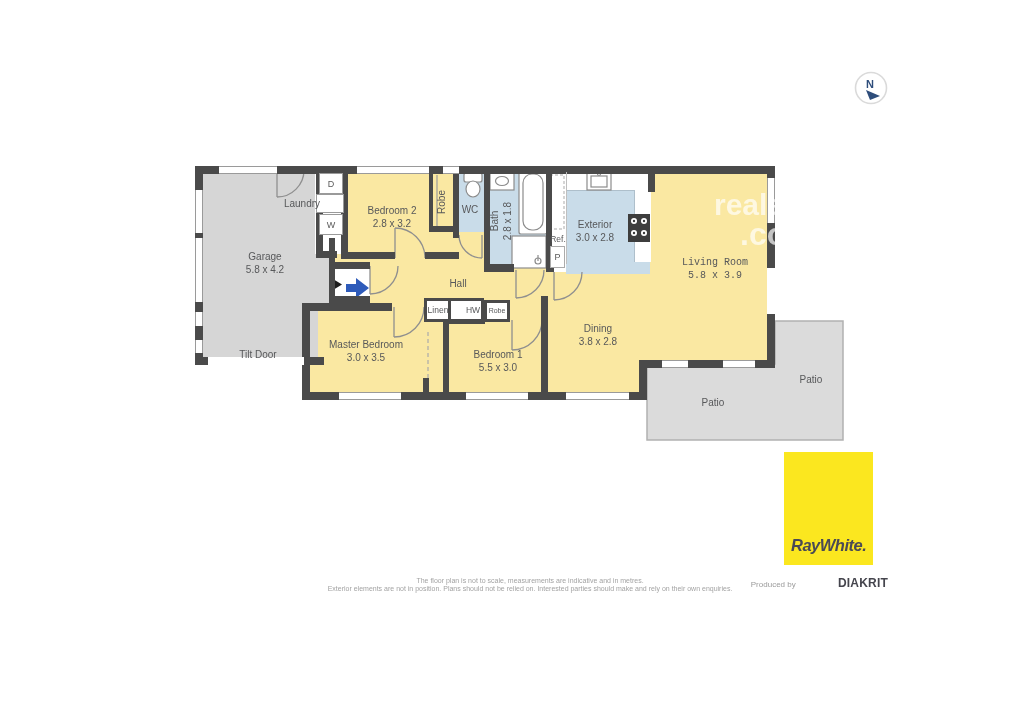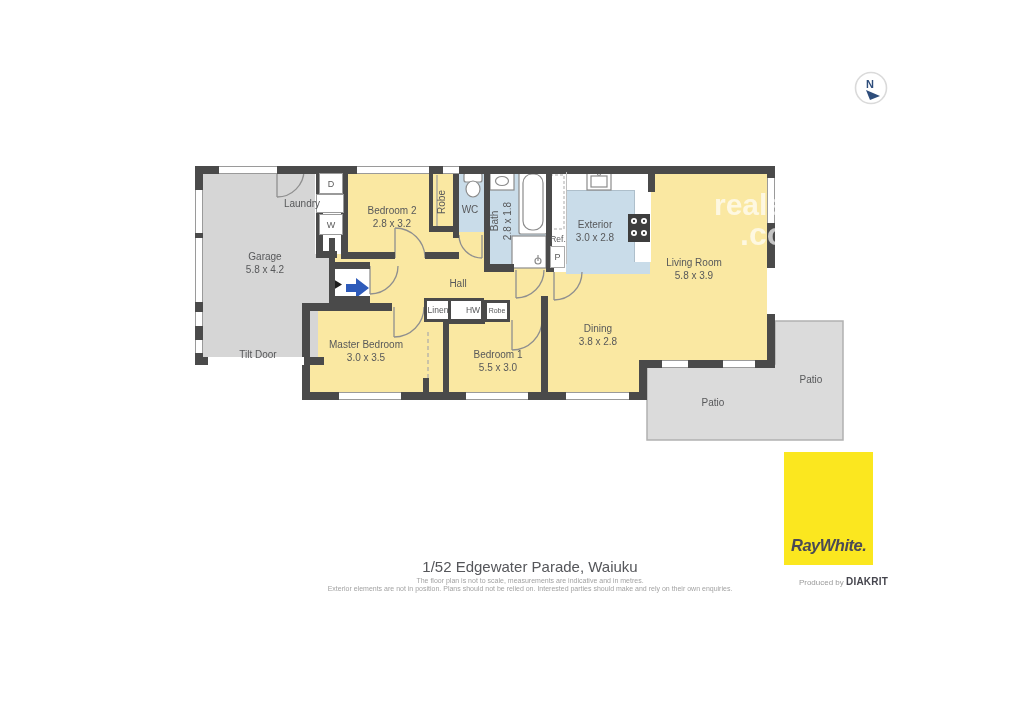--- a/index.html
+++ b/index.html
@@ -42,21 +42,21 @@
            font-size:15px;color:#55565A;z-index:50;}
   .disc{position:absolute;left:180px;width:700px;text-align:center;color:#A3A3A3;z-index:50;}
   #disc1{top:577px;font-size:7px;}
   #disc2{top:585px;font-size:7px;}
   
   #rw-logo{position:absolute;left:784px;top:452px;width:89px;height:113px;background:#FBE71F;z-index:50;}
   #rw-text{position:absolute;left:7px;bottom:10px;font-size:16.5px;font-style:italic;font-weight:bold;
            color:#4A4B55;letter-spacing:-0.5px;}
   #producedby{position:absolute;left:740px;top:576px;width:148px;text-align:right;font-size:8px;
               color:#9B9B9B;z-index:50;}
-  #producedby b{color:#45454D;font-size:10px;letter-spacing:0.2px;}
+  #producedby b{color:#45454D;font-size:12px;letter-spacing:0.2px;margin-left:40px;}
   #compass{position:absolute;left:853px;top:70px;z-index:50;}
 </style>
 </head>
 <body>
 
 <div id="stage">
 
   <div class="fill yellow fillz" style="left:200px;top:170px;width:570px;height:192px;"></div>
   <div class="fill yellow fillz" style="left:306px;top:300px;width:340px;height:95px;"></div>
   <div class="fill graygar fillz" style="left:202px;top:173px;width:116px;height:186px;"></div>
@@ -242,21 +242,21 @@
   <div class="lbl" style="left:470px;top:209px;text-align:center;"><span>WC</span></div>
   <div class="lbl vert" style="left:501px;top:221px;">
     <div>Bath</div>
     <div class="dims">2.8 x 1.8</div>
   </div>
   <div class="lbl small" style="left:558px;top:240px;"><span>Ref.</span></div>
   <div class="lbl" style="left:595px;top:231px;">
     <div>Exterior</div>
     <div class="dims">3.0 x 2.8</div>
   </div>
-  <div class="lbl" style="left:694px;top:269px;">
+  <div class="lbl" style="left:715px;top:269px;font-family:Liberation Mono, monospace;">
     <div>Living Room</div>
     <div class="dims">5.8 x 3.9</div>
   </div>
   <div class="lbl" style="left:458px;top:283px;"><span>Hall</span></div>
   <div class="lbl small" style="left:436px;top:311px;margin-left:37px;"><span>HW</span></div>
   <div class="lbl small" style="left:438px;top:311px;"><span>Linen</span></div>
   <div class="lbl tiny" style="left:497px;top:311px;"><span>Robe</span></div>
   <div class="lbl" style="left:366px;top:351px;">
     <div>Master Bedroom</div>
     <div class="dims">3.0 x 3.5</div>
@@ -276,21 +276,20 @@
     <div id="wm1">realestate</div>
     <div id="wm2">.com.au</div>
   </div>
 
   <svg id="compass" width="36" height="36" viewBox="0 0 36 36">
     <circle cx="18" cy="18" r="15.5" fill="#FFFFFF" stroke="#DADADA" stroke-width="1.6"></circle>
     <text x="13" y="18" font-family="Liberation Sans, sans-serif" font-size="11" font-weight="bold" fill="#2E4D7B">N</text>
     <path d="M13 20 L27 26 L17 30 Z" fill="#2E4D7B"></path>
   </svg>
 
-  <div id="address">1/52 Edgewater Parade, Waiuku</div>
   <div id="disc1" class="disc">The floor plan is not to scale, measurements are indicative and in metres.</div>
   <div id="disc2" class="disc">Exterior elements are not in position. Plans should not be relied on. Interested parties should make and rely on their own enquiries.</div>
 
   <div id="rw-logo">
     <div id="rw-text">RayWhite.</div>
   </div>
   <div id="producedby">
     <span>Produced by</span>
     <b>DIAKRIT</b>
   </div>

